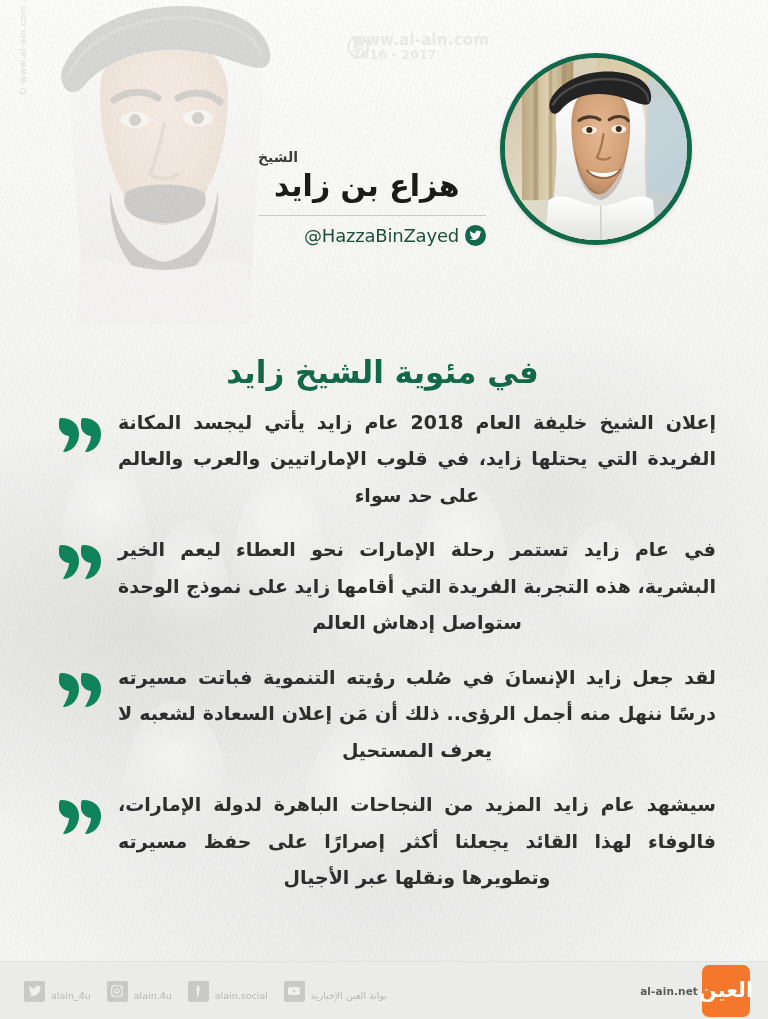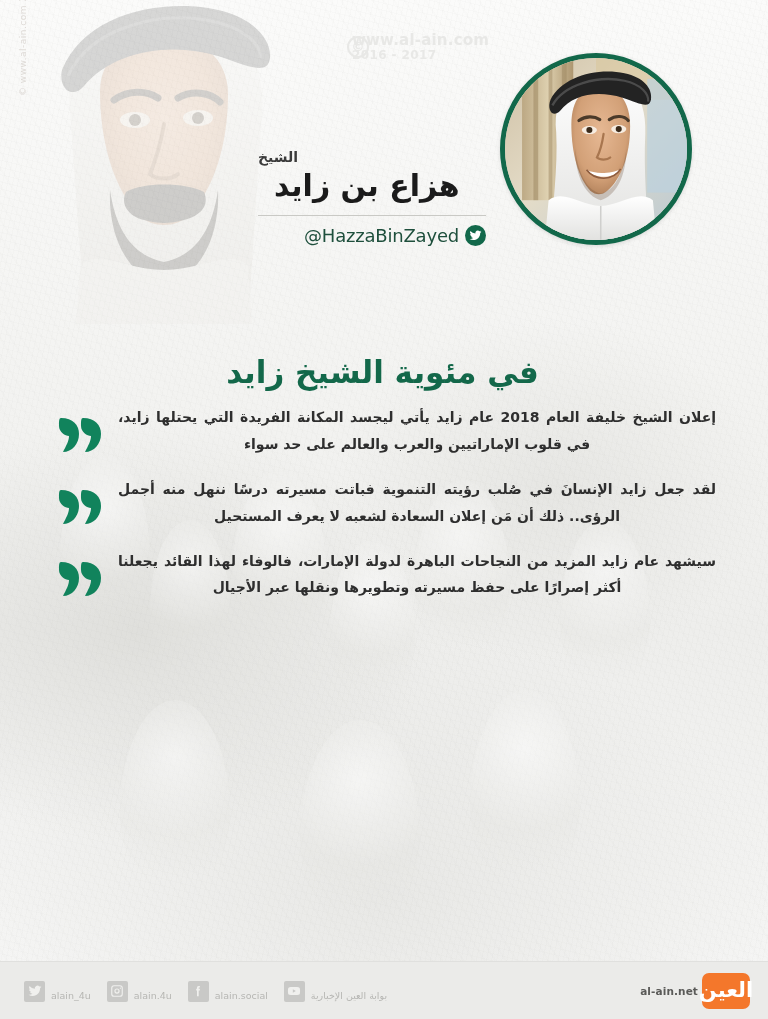--- a/index.html
+++ b/index.html
@@ -186,21 +186,21 @@
     display: flex;
     flex-direction: row;
     align-items: flex-start;
     margin-bottom: 18px;
   }
   .quote-text {
     flex: 1 1 auto;
     direction: rtl;
     text-align: justify;
     text-align-last: center;
-    font-size: 14px;
+    font-size: 19px;
     line-height: 1.92;
     color: #2e2e2e;
     font-weight: 700;
     padding-left: 10px;
   }
   .quote-mark {
     flex: 0 0 auto;
     width: 56px;
     padding-top: 12px;
     text-align: center;
@@ -262,21 +262,21 @@
     gap: 4px;
     direction: ltr;
   }
   .brand-url {
     font-size: 10.5px;
     color: #5a5a58;
     font-weight: 700;
     letter-spacing: .1px;
   }
   .brand-logo {
-    width: 48px; height: 36px;
+    width: 48px; height: 52px;
     background: #f4772b;
     border-radius: 7px;
     display: flex; align-items: center; justify-content: center;
   }
   .brand-logo-text {
     color: #ffffff;
     font-size: 21px;
     font-weight: 900;
     direction: rtl;
     line-height: 1;
@@ -426,20 +426,28 @@
 
     <div class="quote-item">
       <div class="quote-text">إعلان الشيخ خليفة العام 2018 عام زايد يأتي ليجسد المكانة الفريدة التي يحتلها زايد، في قلوب الإماراتيين والعرب والعالم على حد سواء</div>
       <div class="quote-mark">
         <svg width="46" height="38" viewBox="0 0 46 38">
             <path d="M4 2 C16 2 22 9 22 18 C22 28 15 36 6 36 C9 30 12 25 12 20 C8 20 2 16 2 10 C2 5 2 2 4 2 Z M26 2 C38 2 44 9 44 18 C44 28 37 36 28 36 C31 30 34 25 34 20 C30 20 24 16 24 10 C24 5 24 2 26 2 Z" fill="#11835c"></path>
           </svg>
       </div>
     </div>
 
+    <div class="quote-item">
+      <div class="quote-text">في عام زايد تستمر رحلة الإمارات نحو العطاء ليعم الخير البشرية، هذه التجربة الفريدة التي أقامها زايد على نموذج الوحدة ستواصل إدهاش العالم</div>
+      <div class="quote-mark">
+        <svg width="46" height="38" viewBox="0 0 46 38">
+            <path d="M4 2 C16 2 22 9 22 18 C22 28 15 36 6 36 C9 30 12 25 12 20 C8 20 2 16 2 10 C2 5 2 2 4 2 Z M26 2 C38 2 44 9 44 18 C44 28 37 36 28 36 C31 30 34 25 34 20 C30 20 24 16 24 10 C24 5 24 2 26 2 Z" fill="#11835c"></path>
+          </svg>
+      </div>
+    </div>
 
     <div class="quote-item">
       <div class="quote-text">لقد جعل زايد الإنسانَ في صُلب رؤيته التنموية فباتت مسيرته درسًا ننهل منه أجمل الرؤى.. ذلك أن مَن إعلان السعادة لشعبه لا يعرف المستحيل</div>
       <div class="quote-mark">
         <svg width="46" height="38" viewBox="0 0 46 38">
             <path d="M4 2 C16 2 22 9 22 18 C22 28 15 36 6 36 C9 30 12 25 12 20 C8 20 2 16 2 10 C2 5 2 2 4 2 Z M26 2 C38 2 44 9 44 18 C44 28 37 36 28 36 C31 30 34 25 34 20 C30 20 24 16 24 10 C24 5 24 2 26 2 Z" fill="#11835c"></path>
           </svg>
       </div>
     </div>
 

